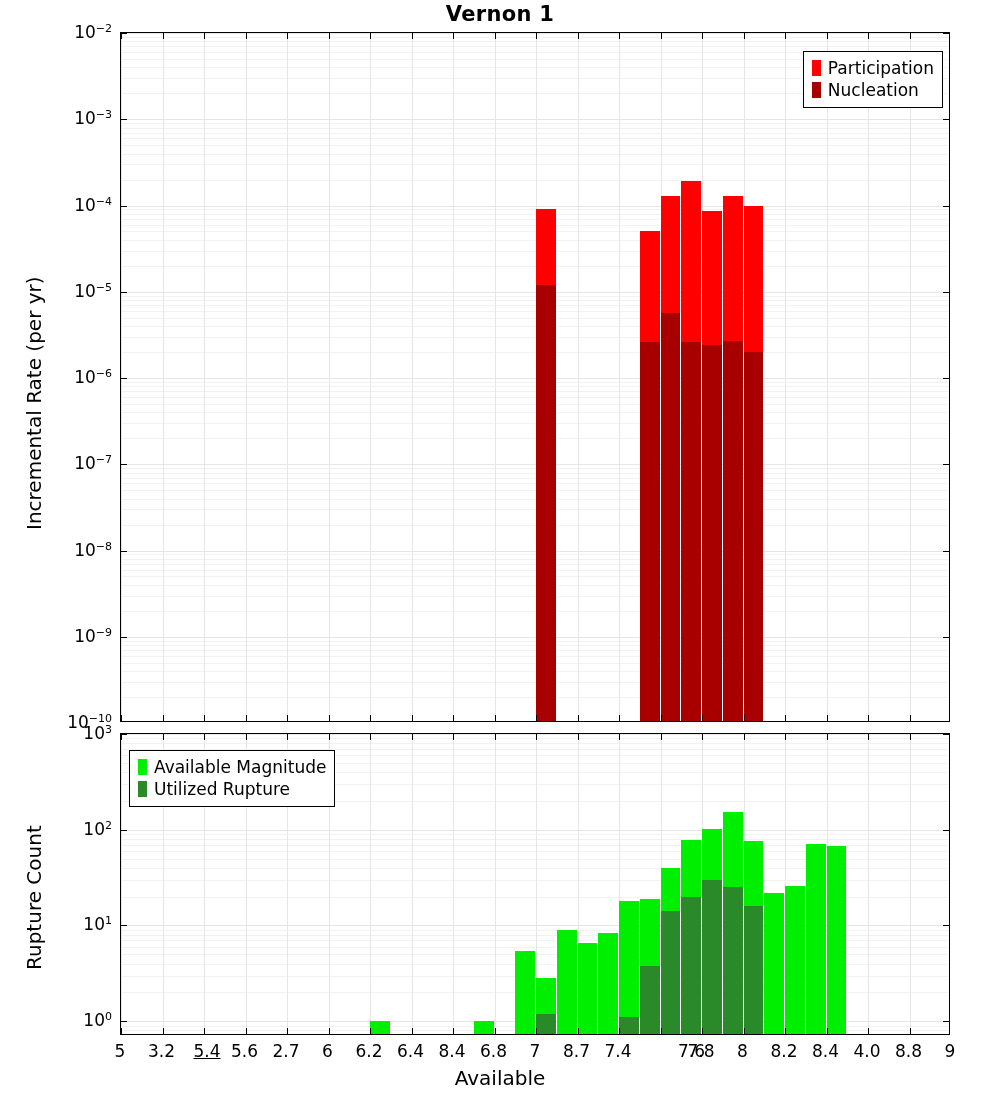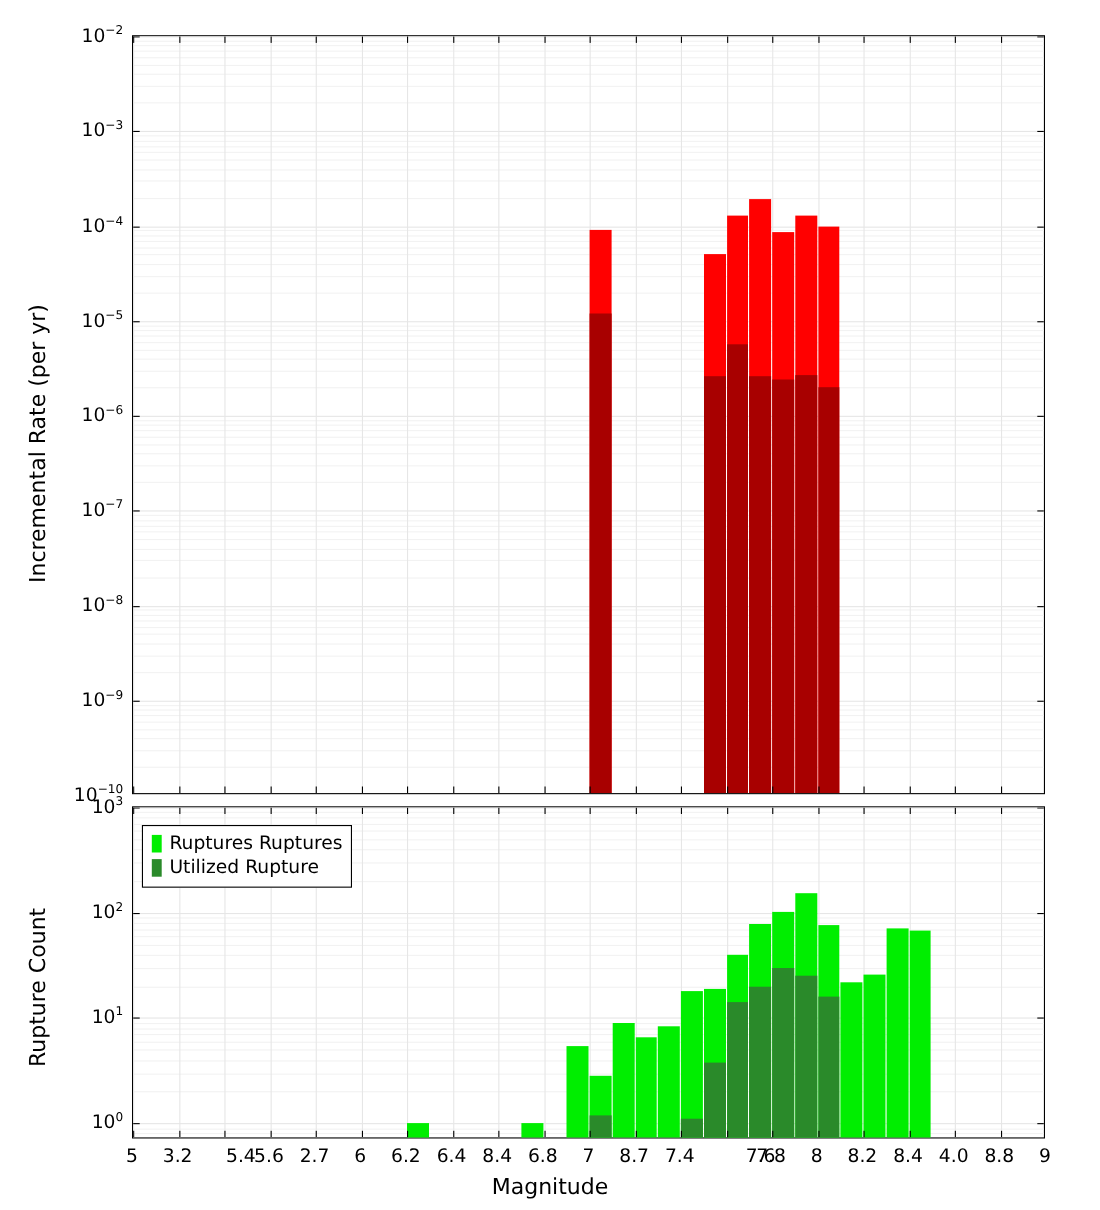--- a/index.html
+++ b/index.html
@@ -150,20 +150,21 @@
     line-height: 1;
   }
   #legend-top    { right: 6px; top: 18px; }
   #legend-bottom { left: 8px; top: 16px; }
 </style>
 </head>
 <body>
 
 <div class="figure">
 
+  <div class="fig-title">Vernon 1</div>
 
   <div class="panel" id="panel-top">
     <div class="plotarea" id="plot-top">
         <div class="gridline-h gridline-minor" style="top: 664.036px;"></div>
         <div class="gridline-h gridline-minor" style="top: 648.848px;"></div>
         <div class="gridline-h gridline-minor" style="top: 638.072px;"></div>
         <div class="gridline-h gridline-minor" style="top: 629.714px;"></div>
         <div class="gridline-h gridline-minor" style="top: 622.884px;"></div>
         <div class="gridline-h gridline-minor" style="top: 617.11px;"></div>
         <div class="gridline-h gridline-minor" style="top: 612.108px;"></div>
@@ -316,20 +317,30 @@
         <div class="tick-x" style="left: 622.5px; top: 0px;"></div>
         <div class="tick-x" style="left: 664px; bottom: 0px;"></div>
         <div class="tick-x" style="left: 664px; top: 0px;"></div>
         <div class="tick-x" style="left: 705.5px; bottom: 0px;"></div>
         <div class="tick-x" style="left: 705.5px; top: 0px;"></div>
         <div class="tick-x" style="left: 747px; bottom: 0px;"></div>
         <div class="tick-x" style="left: 747px; top: 0px;"></div>
         <div class="tick-x" style="left: 788.5px; bottom: 0px;"></div>
         <div class="tick-x" style="left: 788.5px; top: 0px;"></div>
       </div>
+    <div class="legend" id="legend-top">
+        <div class="legend-row">
+          <span class="legend-swatch" style="background: rgb(255, 0, 0);"></span>
+          <span class="legend-text">Participation</span>
+        </div>
+        <div class="legend-row">
+          <span class="legend-swatch" style="background: rgb(168, 0, 0);"></span>
+          <span class="legend-text">Nucleation</span>
+        </div>
+      </div>
   </div>
 
   <div class="panel" id="panel-bottom">
     <div class="plotarea" id="plot-bottom">
         <div class="gridline-h gridline-minor" style="top: 296.449px;"></div>
         <div class="gridline-h gridline-minor" style="top: 291.552px;"></div>
         <div class="gridline-h" style="top: 287.172px;"></div>
         <div class="gridline-h gridline-minor" style="top: 258.356px;"></div>
         <div class="gridline-h gridline-minor" style="top: 241.5px;"></div>
         <div class="gridline-h gridline-minor" style="top: 229.541px;"></div>
@@ -448,50 +459,50 @@
         <div class="tick-x" style="left: 705.5px; bottom: 0px;"></div>
         <div class="tick-x" style="left: 705.5px; top: 0px;"></div>
         <div class="tick-x" style="left: 747px; bottom: 0px;"></div>
         <div class="tick-x" style="left: 747px; top: 0px;"></div>
         <div class="tick-x" style="left: 788.5px; bottom: 0px;"></div>
         <div class="tick-x" style="left: 788.5px; top: 0px;"></div>
       </div>
     <div class="legend" id="legend-bottom">
         <div class="legend-row">
           <span class="legend-swatch" style="background: rgb(0, 238, 0);"></span>
-          <span class="legend-text">Ruptures Ruptures</span>
+          <span class="legend-text">Available Magnitude</span>
         </div>
         <div class="legend-row">
           <span class="legend-swatch" style="background: rgb(42, 138, 42);"></span>
           <span class="legend-text">Utilized Rupture</span>
         </div>
       </div>
   </div>
 
-  <div class="axis-label-x" id="xlabel" style="top:1066px;">Magnitude</div>
+  <div class="axis-label-x" id="xlabel" style="top:1066px;">Available</div>
   <div class="axis-label-y" id="ylabel-top" style="left:22px; top:530px;">Incremental Rate (per yr)</div>
   <div class="axis-label-y" id="ylabel-bottom" style="left:22px; top:970px;">Rupture Count</div>
 
   <div id="decor-layer">
       <div class="ticklabel-y" style="left: 50px; width: 62px; top: 32px;">10<sup>−2</sup></div>
       <div class="ticklabel-y" style="left: 50px; width: 62px; top: 118.25px;">10<sup>−3</sup></div>
       <div class="ticklabel-y" style="left: 50px; width: 62px; top: 204.5px;">10<sup>−4</sup></div>
       <div class="ticklabel-y" style="left: 50px; width: 62px; top: 290.75px;">10<sup>−5</sup></div>
       <div class="ticklabel-y" style="left: 50px; width: 62px; top: 377px;">10<sup>−6</sup></div>
       <div class="ticklabel-y" style="left: 50px; width: 62px; top: 463.25px;">10<sup>−7</sup></div>
       <div class="ticklabel-y" style="left: 50px; width: 62px; top: 549.5px;">10<sup>−8</sup></div>
       <div class="ticklabel-y" style="left: 50px; width: 62px; top: 635.75px;">10<sup>−9</sup></div>
       <div class="ticklabel-y" style="left: 50px; width: 62px; top: 722px;">10<sup>−10</sup></div>
       <div class="ticklabel-y" style="left: 50px; width: 62px; top: 733px;">10<sup>3</sup></div>
       <div class="ticklabel-y" style="left: 50px; width: 62px; top: 828.724px;">10<sup>2</sup></div>
       <div class="ticklabel-y" style="left: 50px; width: 62px; top: 924.448px;">10<sup>1</sup></div>
       <div class="ticklabel-y" style="left: 50px; width: 62px; top: 1020.17px;">10<sup>0</sup></div>
       <div class="ticklabel-x" style="left: 120px; top: 1041px;">5</div>
       <div class="ticklabel-x" style="left: 161.5px; top: 1041px;">3.2</div>
-      <div class="ticklabel-x" style="left: 219px; top: 1041px;">5.4</div>
+      <div class="ticklabel-x" style="left: 207px; top: 1041px; text-decoration: underline;">5.4</div>
       <div class="ticklabel-x" style="left: 244.5px; top: 1041px;">5.6</div>
       <div class="ticklabel-x" style="left: 286px; top: 1041px;">2.7</div>
       <div class="ticklabel-x" style="left: 327.5px; top: 1041px;">6</div>
       <div class="ticklabel-x" style="left: 369px; top: 1041px;">6.2</div>
       <div class="ticklabel-x" style="left: 410.5px; top: 1041px;">6.4</div>
       <div class="ticklabel-x" style="left: 452px; top: 1041px;">8.4</div>
       <div class="ticklabel-x" style="left: 493.5px; top: 1041px;">6.8</div>
       <div class="ticklabel-x" style="left: 535px; top: 1041px;">7</div>
       <div class="ticklabel-x" style="left: 576.5px; top: 1041px;">8.7</div>
       <div class="ticklabel-x" style="left: 618px; top: 1041px;">7.4</div>

